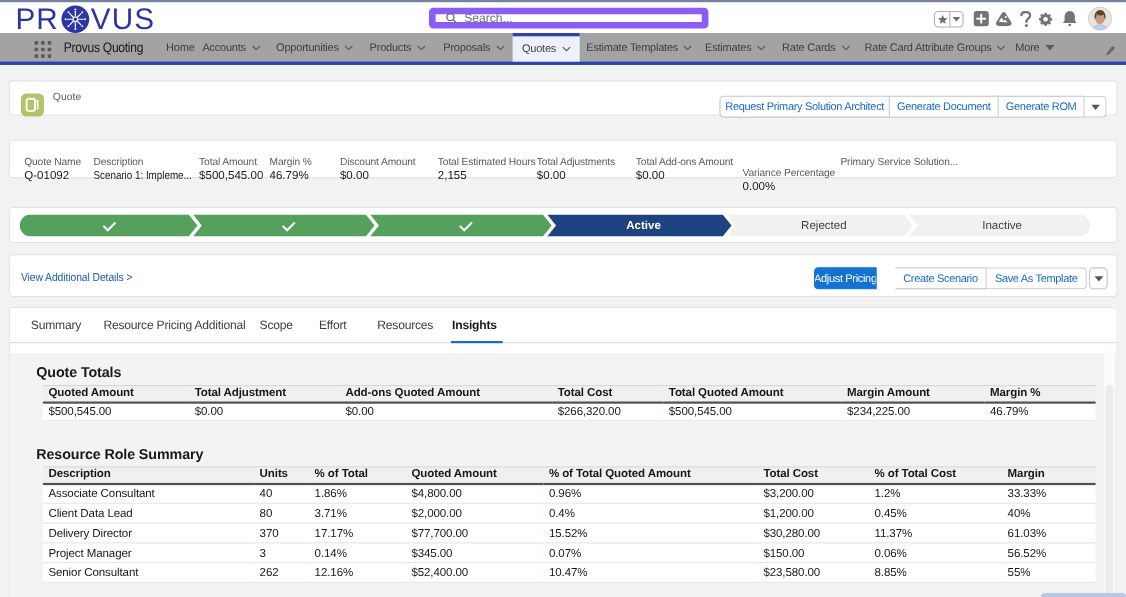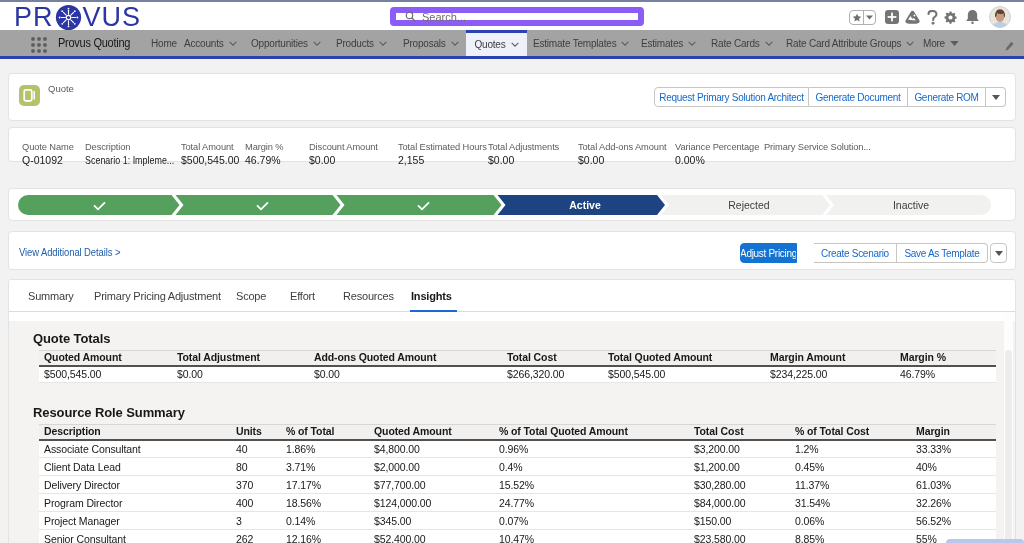--- a/index.html
+++ b/index.html
@@ -19,21 +19,21 @@
 
 
 #nav { position:absolute; left:0; top:30px; width:1024px; height:29px; background:#a3a3a3; border-bottom:3px solid #2b43ae; }
 #waffle { position:absolute; left:31px; top:7px; width:16px; height:16px; }
 #appname { position:absolute; left:58px; top:6px; font-size:12.5px; color:#181818; font-weight:400; letter-spacing:-0.3px; transform:scaleX(0.88); transform-origin:left; }
 .navitem { position:absolute; top:0; height:26px; display:flex; align-items:center; font-size:10px; letter-spacing:-0.2px; color:#3e3e3c; gap:5px; white-space:nowrap; }
 .caret { width:8px; height:5px; }
 #qtab { position:absolute; left:466px; top:0; width:61px; height:26px; background:#eef1fa; border-top:3px solid #2b43ae; display:flex; align-items:center; justify-content:center; gap:5px; font-size:10px; letter-spacing:-0.2px; color:#3e3e3c; }
 
 
-#card1 { top:73px; height:48px; }
+#card1 { top:73px; height:32px; }
 #qicon { position:absolute; left:10px; top:11px; width:21px; height:21px; background:#b3c36a; border-radius:5px; }
 #c1lbl { position:absolute; left:39px; top:9px; font-size:9.5px; color:#5c5c5c; }
 #c1title { position:absolute; left:39px; top:21px; font-size:13px; font-weight:bold; color:#0e5cab; border-bottom:1px dotted #8fb5dd; padding-bottom:1px; }
 .btn { position:absolute; height:20px; background:#fff; border:1px solid #c6c6c5; display:flex; align-items:center; justify-content:center; font-size:10px; letter-spacing:-0.3px; color:#1668c9; white-space:nowrap; overflow:hidden; }
 .btn.first { border-radius:4px 0 0 4px; }
 .btn.mid { border-left:none; }
 .btn.last { border-left:none; border-radius:0 4px 4px 0; }
 
 
 #card2 { top:127px; height:35px; }
@@ -255,21 +255,21 @@
       <div class="v">2,155</div>
     </div>
   <div class="fld" style="left:479px;">
       <div class="l">Total Adjustments</div>
       <div class="v">$0.00</div>
     </div>
   <div class="fld" style="left:569px;">
       <div class="l">Total Add-ons Amount</div>
       <div class="v">$0.00</div>
     </div>
-  <div class="fld" style="left:666px;">
+  <div class="fld" style="left:666px;margin-top:10px;">
       <div class="l">Variance Percentage</div>
       <div class="v">0.00%</div>
     </div>
   <div class="fld" style="left:755px;">
       <div class="l">Primary Service Solution...</div>
       <div class="v"></div>
     </div>
 </div>
 
 <div class="card" id="card3">
@@ -299,21 +299,21 @@
   <div class="btn" style="left:981px; top:11px; width:17px; border-radius:4px; overflow:visible;">
       <svg width="8" height="5" viewBox="0 0 10 6">
         <path d="M0 0h10L5 6z" fill="#555"></path>
       </svg>
     </div>
 </div>
 
 <div class="card" id="card5">
   <div id="tabrow">
     <div class="tab" style="left:19px;">Summary</div>
-    <div class="tab" style="left:85px;">Primary Pricing Adjustment</div>
+    <div class="tab" style="left:85px;">Resource Pricing Additional</div>
     <div class="tab" style="left:227px;">Scope</div>
     <div class="tab" style="left:281px;">Effort</div>
     <div class="tab" style="left:334px;">Resources</div>
     <div class="tab" id="tabactive" style="left:402px;">Insights</div>
   </div>
   <div id="tabunderline"></div>
   <div id="c5content">
     <div class="sechead" style="top:10px;">Quote Totals</div>
     <table id="t1" style="top:29px;">
       <colgroup>
@@ -397,30 +397,20 @@
             <td>Delivery Director</td>
             <td>370</td>
             <td>17.17%</td>
             <td>$77,700.00</td>
             <td>15.52%</td>
             <td>$30,280.00</td>
             <td>11.37%</td>
             <td>61.03%</td>
           </tr>
         <tr>
-            <td>Program Director</td>
-            <td>400</td>
-            <td>18.56%</td>
-            <td>$124,000.00</td>
-            <td>24.77%</td>
-            <td>$84,000.00</td>
-            <td>31.54%</td>
-            <td>32.26%</td>
-          </tr>
-        <tr>
             <td>Project Manager</td>
             <td>3</td>
             <td>0.14%</td>
             <td>$345.00</td>
             <td>0.07%</td>
             <td>$150.00</td>
             <td>0.06%</td>
             <td>56.52%</td>
           </tr>
         <tr>

